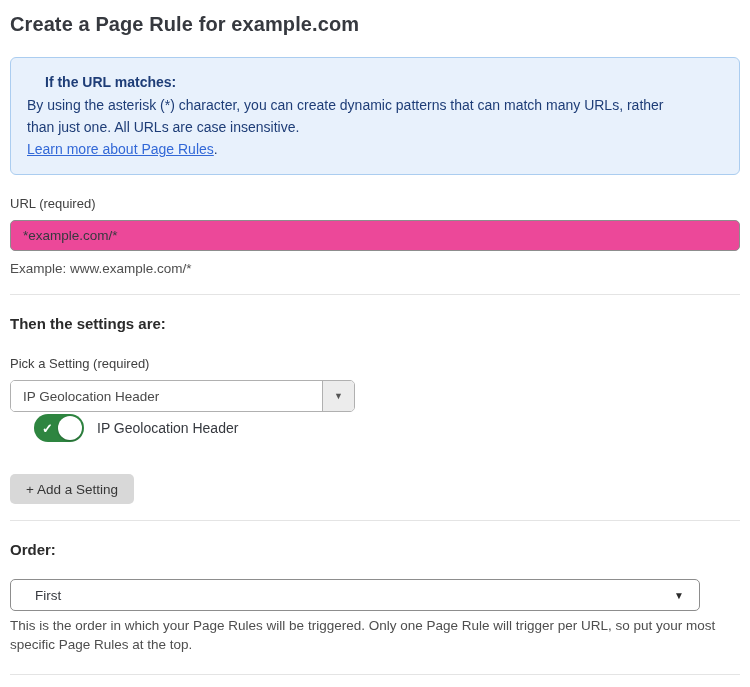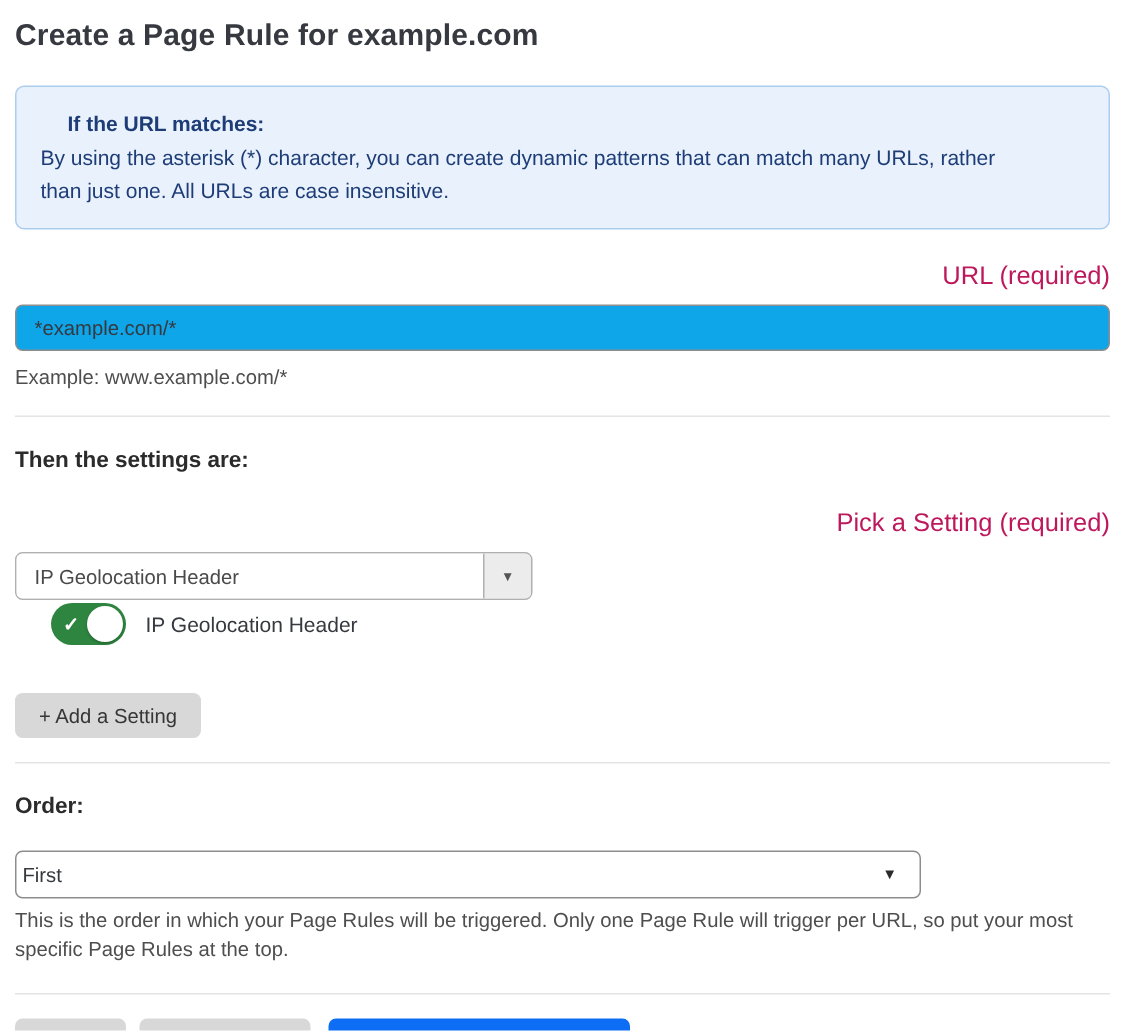--- a/index.html
+++ b/index.html
@@ -31,30 +31,30 @@
   .info-box .info-heading { font-weight: 700; margin-bottom: 1px; padding-left: 18px; }
   .info-box .info-body { max-width: 660px; }
   .info-box a.info-link {
     color: var(--link-blue, #3268d7);
     text-decoration: underline;
     cursor: pointer;
   }
   .info-box .info-link-suffix { color: var(--info-text, #1e3d77); }
 
   
-  .field-label { font-size: 17px; color: #be185d; margin-bottom: 9px; text-align: right; }
+  .field-label { font-size: 13px; color: #404040; margin-bottom: 9px; }
   .helper-text { font-size: 13.5px; color: #4e4e4e; margin-top: 8px; line-height: 19px; }
 
   
   .text-input {
     width: 730px; height: 31px;
     border: 1px solid #8d8d8d; border-radius: 5px;
     padding: 0 12px; font-size: 13.5px; color: #36393f;
     font-family: "Liberation Sans", sans-serif;
-    background: #0ea5e9; outline: none; display: block;
+    background: #ec4899; outline: none; display: block;
   }
 
   .divider { border: none; border-top: 1px solid #e4e4e4; margin: 16px 0 0 0; }
 
   .section-heading {
     font-size: 15px; font-weight: 700; color: #2b2b2b;
     margin: 20px 0 24px 0;
   }
   .section-heading.order { margin-bottom: 21px; }
 
@@ -101,44 +101,47 @@
     padding: 0 16px; font-size: 13.5px;
     font-family: "Liberation Sans", sans-serif;
     cursor: pointer;
   }
   .btn-gray { background: var(--button-gray, #d8d8d8); color: #363636; }
   .btn-blue { background: var(--primary-blue, #0d6ef5); color: #ffffff; }
   .add-setting-btn { margin-top: 32px; }
 
   
   .select-box {
-    width: 604px; height: 32px;
+    width: 690px; height: 32px;
     border: 1px solid #8d8d8d; border-radius: 5px;
     display: flex; align-items: center; justify-content: space-between;
-    padding: 0 12px 0 4px; background: #fff; cursor: pointer;
+    padding: 0 12px 0 24px; background: #fff; cursor: pointer;
   }
   .select-box .select-value { font-size: 13.5px; color: #36393f; }
   .select-box .select-caret { color: #2b2b2b; font-size: 10px; padding-right: 3px; }
 
   .order-helper { max-width: 730px; margin-top: 5px; }
 
   .footer-buttons { display: flex; margin-top: 16px; }
   .footer-buttons .btn + .btn { margin-left: 9px; }
   .footer-buttons .btn-blue { margin-left: 12px !important; }
 </style>
 </head>
 <body>
 
 <div class="container">
 
   <h1 class="page-title">Create a Page Rule for example.com</h1>
 
   <div class="info-box">
     <div class="info-heading">If the URL matches:</div>
     <div class="info-body">By using the asterisk (*) character, you can create dynamic patterns that can match many URLs, rather than just one. All URLs are case insensitive.</div>
+    <div>
+      <a class="info-link">Learn more about Page Rules</a><span class="info-link-suffix">.</span>
+    </div>
   </div>
 
   <div class="field-label">URL (required)</div>
   <input class="text-input" type="text" value="*example.com/*" style="">
   <div class="helper-text">Example: www.example.com/*</div>
 
   <hr class="divider">
 
   <div class="section-heading">Then the settings are:</div>
 

